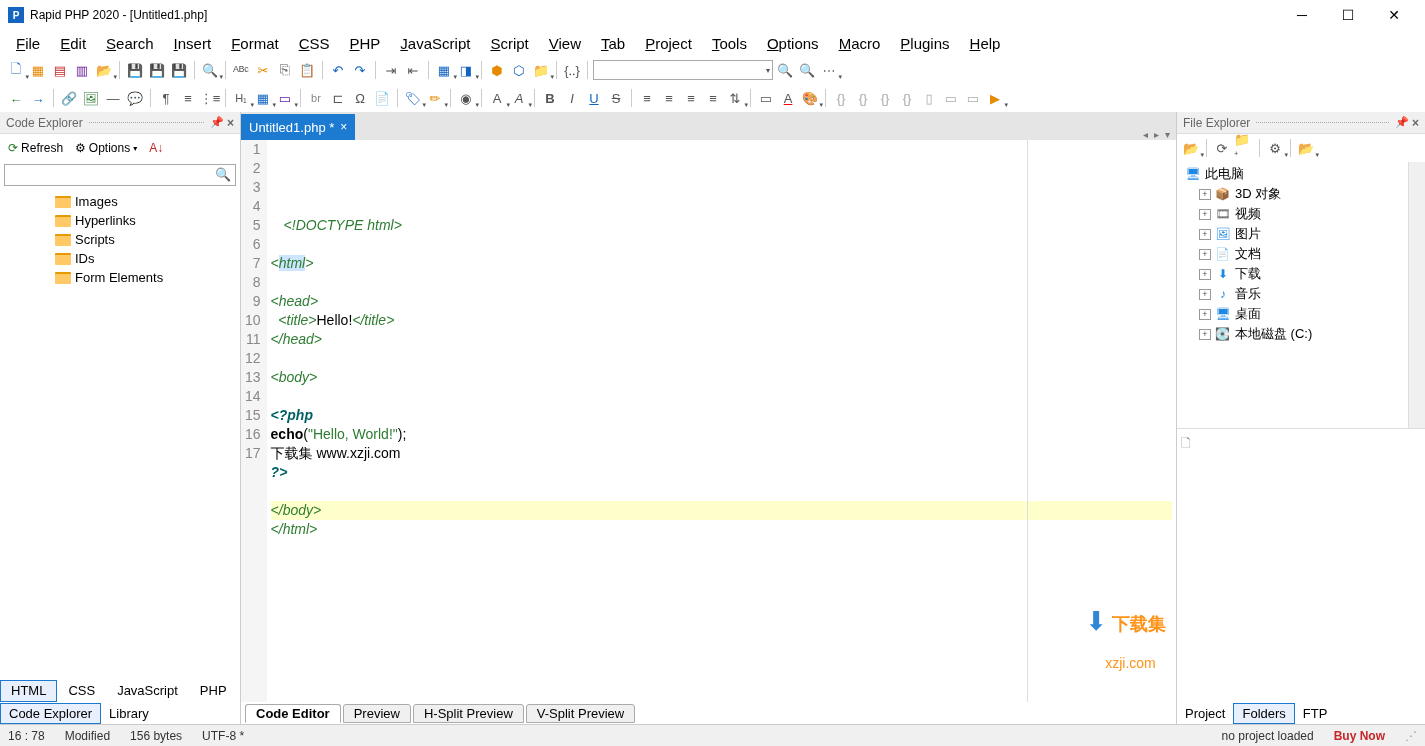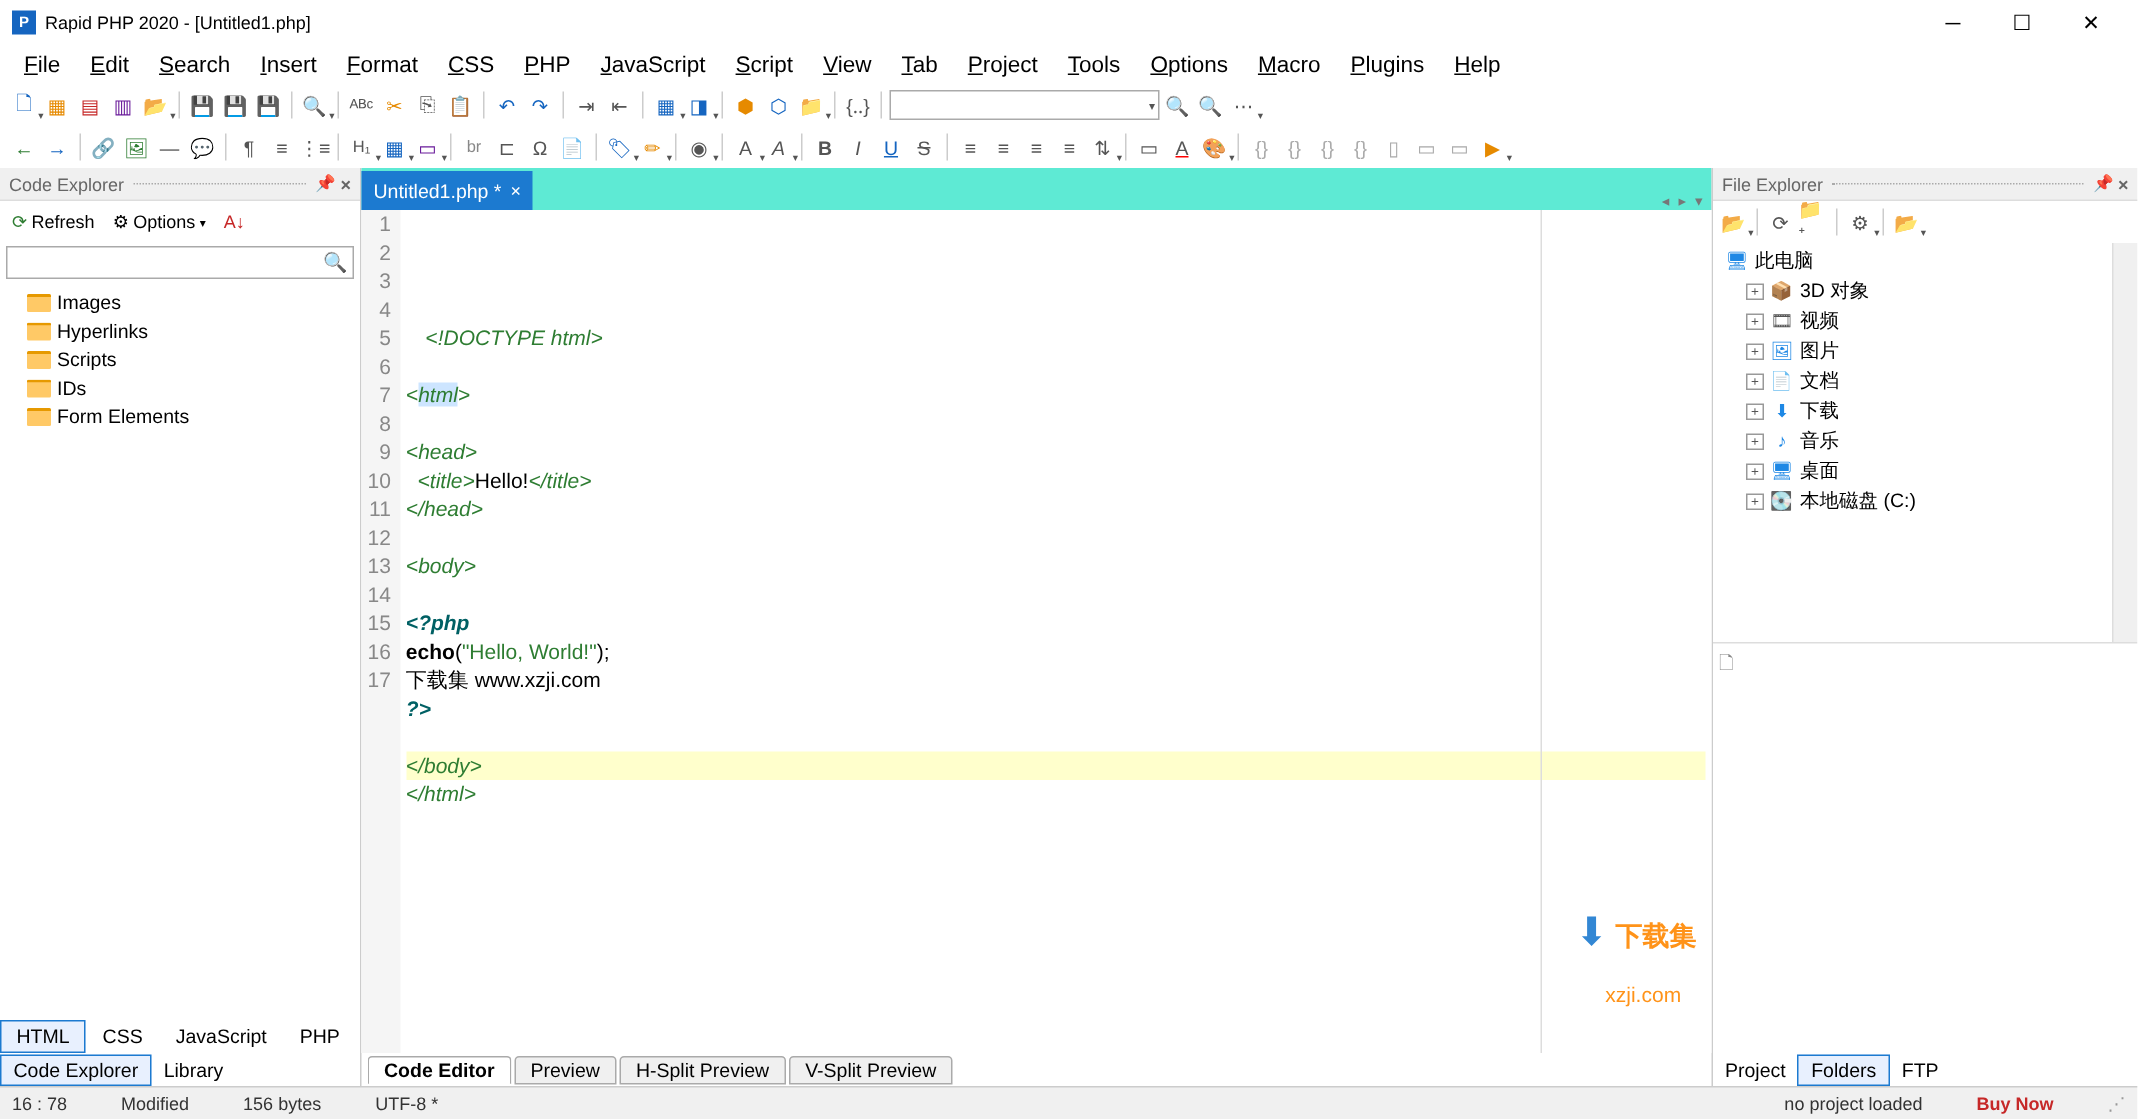--- a/index.html
+++ b/index.html
@@ -17,43 +17,43 @@
 .tsep { width: 1px; height: 18px; background: #ccc; margin: 0 3px; }
 .tcombo { height: 20px; border: 1px solid #aaa; background: #fff; min-width: 180px; font-size: 11px; padding: 0 2px; display: flex; align-items: center; }
 .tcombo::after { content: '▾'; margin-left: auto; font-size: 8px; color: #555; }
 .tbtn.orange { color: #e68a00; }
 .tbtn.blue { color: #1565c0; }
 .tbtn.red { color: #c62828; }
 .tbtn.green { color: #2e7d32; }
 .tbtn.purple { color: #6a1b9a; }
 .main { flex: 1; display: flex; min-height: 0; }
 .panel-left { width: 241px; display: flex; flex-direction: column; border-right: 1px solid #ccc; }
-.panel-right { width: 284px; display: flex; flex-direction: column; border-left: 1px solid #ccc; }
+.panel-right { width: 249px; display: flex; flex-direction: column; border-left: 1px solid #ccc; }
 .panel-header { height: 22px; background: #f0f0f0; font-size: 12px; display: flex; align-items: center; padding: 0 6px; color: #666; border-bottom: 1px solid #ddd; }
 .panel-header .dots { flex: 1; border-bottom: 1px dotted #aaa; margin: 0 6px; height: 0; }
 .panel-header .pin { font-size: 11px; margin-right: 3px; cursor: default; }
 .panel-header .clx { font-size: 12px; font-weight: bold; cursor: default; }
 .panel-toolbar { height: 28px; display: flex; align-items: center; padding: 0 4px; gap: 4px; font-size: 12px; }
 .panel-toolbar .pbtn { display: flex; align-items: center; gap: 3px; padding: 2px 4px; cursor: default; }
 .search-box { margin: 2px 4px 4px; position: relative; }
 .search-box input { width: 100%; border: 1px solid #aaa; height: 22px; padding: 0 22px 0 4px; font-size: 12px; }
 .search-box .sicon { position: absolute; right: 4px; top: 3px; font-size: 13px; color: #777; }
 .tree { flex: 1; overflow: auto; font-size: 13px; padding: 2px 0; }
-.tree-item { display: flex; align-items: center; padding: 2px 0 2px 18px; gap: 4px; cursor: default; }
+.tree-item { display: flex; align-items: center; padding: 2px 0 2px 18px; gap: 4px; cursor: default; margin-left: 37px; }
 .folder-icon { width: 16px; height: 12px; background: #ffc966; border-radius: 1px; border-top: 2px solid #e69900; display: inline-block; }
 .tree-item.level1 { padding-left: 18px; }
 .fe-toolbar { display: flex; align-items: center; padding: 4px; gap: 2px; }
 .fe-tree { flex: 1; overflow: auto; font-size: 13px; padding: 2px 0; position: relative; }
 .fe-item { display: flex; align-items: center; padding: 1px 0 1px 8px; gap: 4px; cursor: default; white-space: nowrap; }
 .fe-item .exp { width: 12px; font-size: 9px; text-align: center; border: 1px solid #999; line-height: 9px; height: 11px; color: #555; background: #fff; }
 .fe-item.level1 { padding-left: 8px; }
 .fe-item.level2 { padding-left: 22px; }
 .fe-ico { width: 16px; height: 14px; display: inline-flex; align-items: center; justify-content: center; font-size: 12px; }
 .editor-area { flex: 1; display: flex; flex-direction: column; min-width: 0; }
-.tab-strip { height: 28px; background: #5eead4; display: flex; align-items: flex-end; }
+.tab-strip { height: 28px; background: #e5e5e5; display: flex; align-items: flex-end; }
 .file-tab { height: 26px; background: #1c7ad0; color: #fff; display: flex; align-items: center; padding: 0 8px; font-size: 13px; gap: 6px; }
 .file-tab .tab-close { font-size: 12px; cursor: default; }
 .tab-strip .nav { margin-left: auto; display: flex; padding-right: 6px; color: #777; gap: 6px; font-size: 10px; }
 .code { flex: 1; display: flex; font-family: Consolas, monospace; font-size: 14px; line-height: 19px; overflow: auto; background: #fff; position: relative; }
 .gutter { background: #f5f5f5; color: #888; text-align: right; padding: 0 6px 0 4px; user-select: none; }
 .gutter div { height: 19px; }
 .code-lines { flex: 1; padding: 0 4px; white-space: pre; position: relative; }
 .code-lines .line { height: 19px; }
 .code-lines .hl { background: #ffffcc; width: 100%; }
 .print-margin { position: absolute; top: 0; bottom: 0; left: 760px; border-left: 1px solid #ddd; }
@@ -66,21 +66,21 @@
 .c-doctype { color: #2e7d32; font-style: italic; margin-left: 13px; }
 .lang-tabs { height: 22px; display: flex; font-size: 13px; }
 .lang-tabs span { padding: 2px 10px; cursor: default; border: 1px solid transparent; }
 .lang-tabs span.active { border: 1px solid #1c7ad0; background: #e8f0fe; }
 .bottom-tabs { height: 22px; display: flex; font-size: 13px; align-items: center; padding: 0 4px; }
 .bottom-tabs span { padding: 1px 10px; cursor: default; border: 1px solid #aaa; background: #f0f0f0; border-radius: 3px 3px 0 0; margin-right: 2px; }
 .bottom-tabs span.active { font-weight: bold; background: #fff; border-bottom: 1px solid #fff; }
 .left-bottom-tabs, .right-bottom-tabs { height: 22px; display: flex; font-size: 13px; align-items: center; }
 .left-bottom-tabs span, .right-bottom-tabs span { padding: 2px 8px; cursor: default; }
 .left-bottom-tabs span.active, .right-bottom-tabs span.active { background: #e8f0fe; border: 1px solid #1c7ad0; }
-.statusbar { height: 22px; background: #f0f0f0; border-top: 1px solid #ccc; display: flex; align-items: center; font-size: 12px; padding: 0 8px; gap: 36px; color: #333; }
+.statusbar { height: 22px; background: #f0f0f0; border-top: 1px solid #ccc; display: flex; align-items: center; font-size: 12px; padding: 0 8px; gap: 20px; color: #333; }
 .statusbar .spacer { flex: 1; }
 .statusbar .buy { color: #c62828; font-weight: bold; }
 .watermark { position: absolute; right: 10px; bottom: 10px; opacity: 0.9; pointer-events: none; font-size: 18px; color: #ff8800; }
 .watermark .arrow { color: #1c7ad0; font-size: 26px; }
 .scrollbar-v { width: 17px; background: #f0f0f0; border-left: 1px solid #ddd; }
 </style>
 </head>
 <body>
 
 <div class="titlebar">

